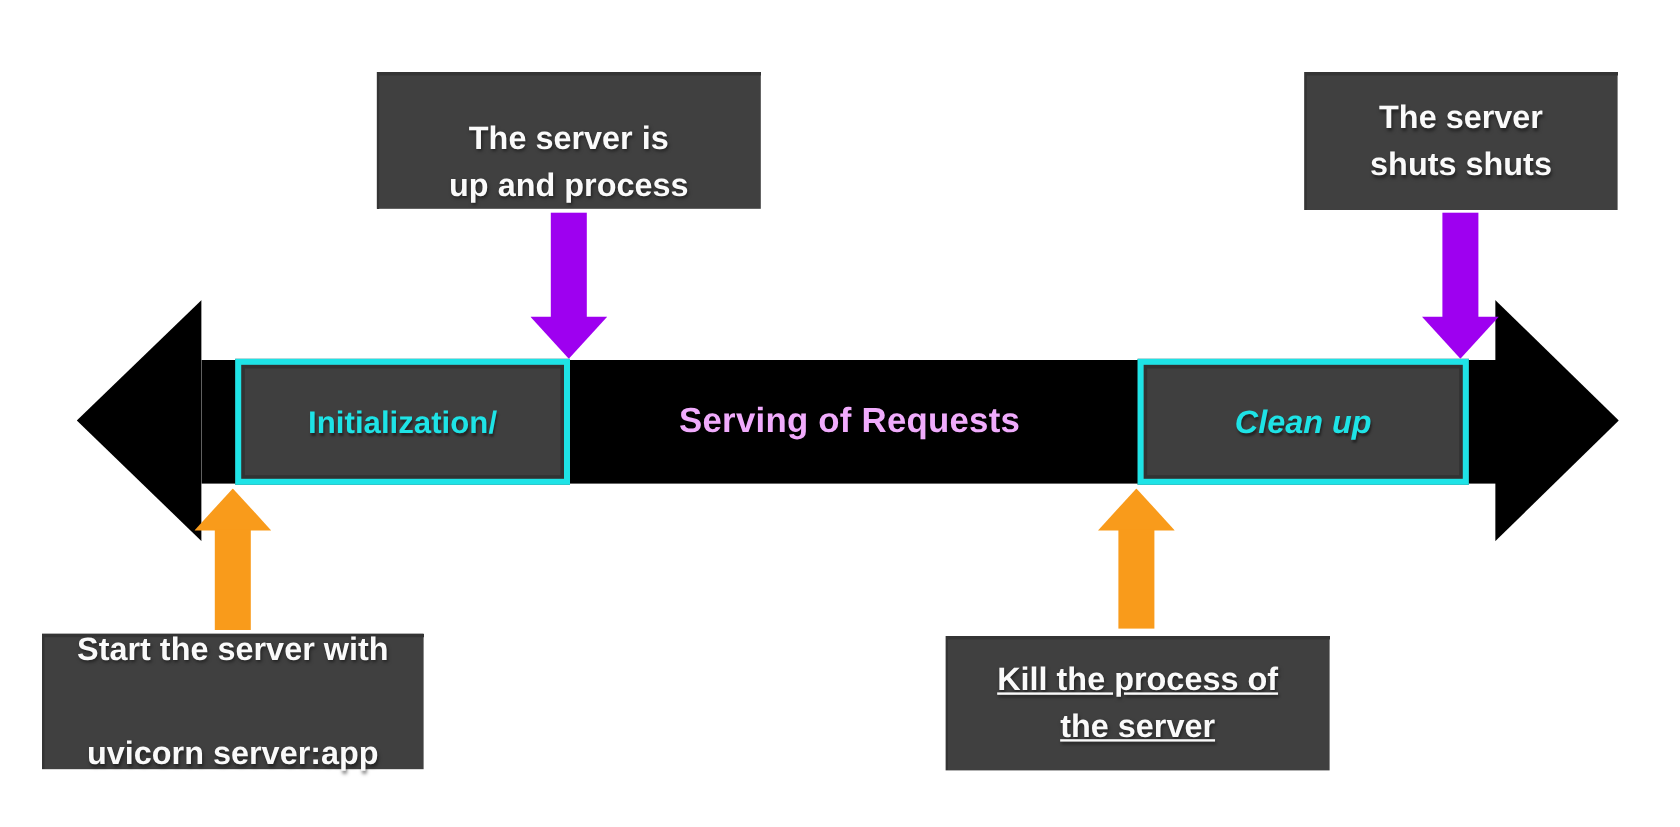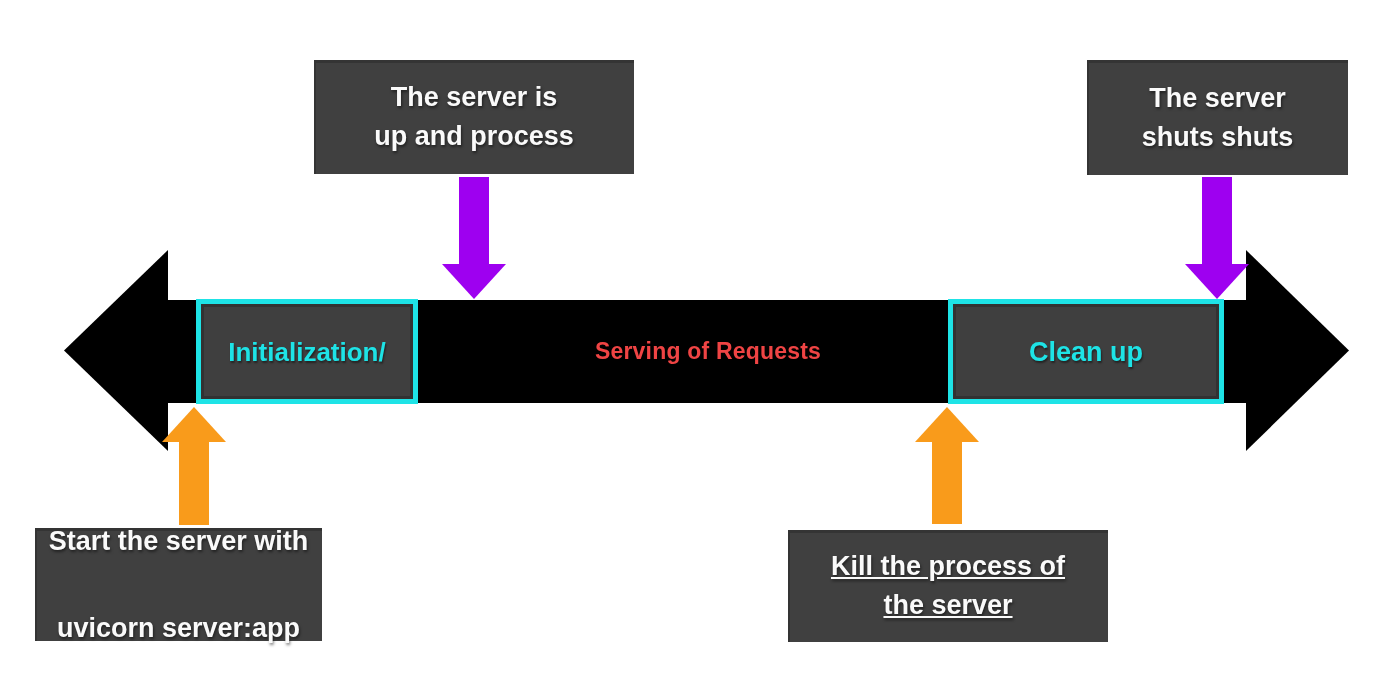--- a/index.html
+++ b/index.html
@@ -16,22 +16,22 @@
   .timeline-bar {
     position: absolute;
     left: 168px; top: 300px;
     width: 1080px; height: 103px;
     background: #000000;
     display: flex;
     align-items: center;
     justify-content: center;
   }
   .serving-label {
-    color: #ef4444;
-    font-size: 23px;
+    color: #f0abfc;
+    font-size: 29px;
     font-weight: 700;
     letter-spacing: 0.2px;
   }
   .arrowhead { position: absolute; display: block; }
   .arrowhead.left  { left: 64px;  top: 250px; width: 104px; height: 201px; }
   .arrowhead.right { left: 1246px; top: 250px; width: 103px; height: 201px; }
 
   
   .phase-box {
     position: absolute;
@@ -42,43 +42,43 @@
     box-shadow: inset 0 0 0 3px #323232;
     color: #1ee3e6;
     font-weight: 700;
     display: flex;
     flex-direction: column;
     align-items: center;
     justify-content: center;
     text-align: center;
   }
   .phase-box span { display: block; text-shadow: 1px 2px 2px rgba(0,0,0,0.45); }
-  .phase-box.init    { left: 196px; width: 222px; font-size: 26px; line-height: 38px; text-align: center; }
-  .phase-box.cleanup { left: 948px; width: 276px; font-size: 27px; line-height: 34px; }
+  .phase-box.init    { left: 196px; width: 279px; font-size: 26px; line-height: 38px; text-align: center; }
+  .phase-box.cleanup { left: 948px; width: 276px; font-size: 27px; line-height: 34px; font-style: italic; }
 
   
   .note {
     position: absolute;
     background: #404040;
     box-shadow: inset 2px 3px 0 0 #343434;
     color: #fafafa;
     font-weight: 700;
     display: flex;
     flex-direction: column;
     align-items: center;
     justify-content: center;
     text-align: center;
     font-size: 27px;
     line-height: 39px;
   }
   .note span { display: block; text-shadow: 1px 2px 3px rgba(0,0,0,0.5); }
   .note .code-italic { }
-  .note.top-left     { left: 314px; top: 60px;  width: 320px; height: 114px; }
+  .note.top-left     { left: 314px; top: 60px;  width: 320px; height: 114px; justify-content: flex-end; }
   .note.top-right    { left: 1087px; top: 60px; width: 261px; height: 115px; }
-  .note.bottom-left  { left: 35px;  top: 528px; width: 287px; height: 113px; gap: 48px; }
+  .note.bottom-left  { left: 35px;  top: 528px; width: 318px; height: 113px; gap: 48px; }
   .note.bottom-right { left: 788px; top: 530px; width: 320px; height: 112px; text-decoration: underline; }
 
   
   .flow-arrow { position: absolute; display: block; }
   .flow-arrow.purple-1 { left: 442px;  top: 177px; width: 64px; height: 122px; }
   .flow-arrow.purple-2 { left: 1185px; top: 177px; width: 64px; height: 122px; }
   .flow-arrow.orange-1 { left: 162px;  top: 407px; width: 64px; height: 118px; }
   .flow-arrow.orange-2 { left: 915px;  top: 407px; width: 64px; height: 117px; }
 </style>
 </head>

